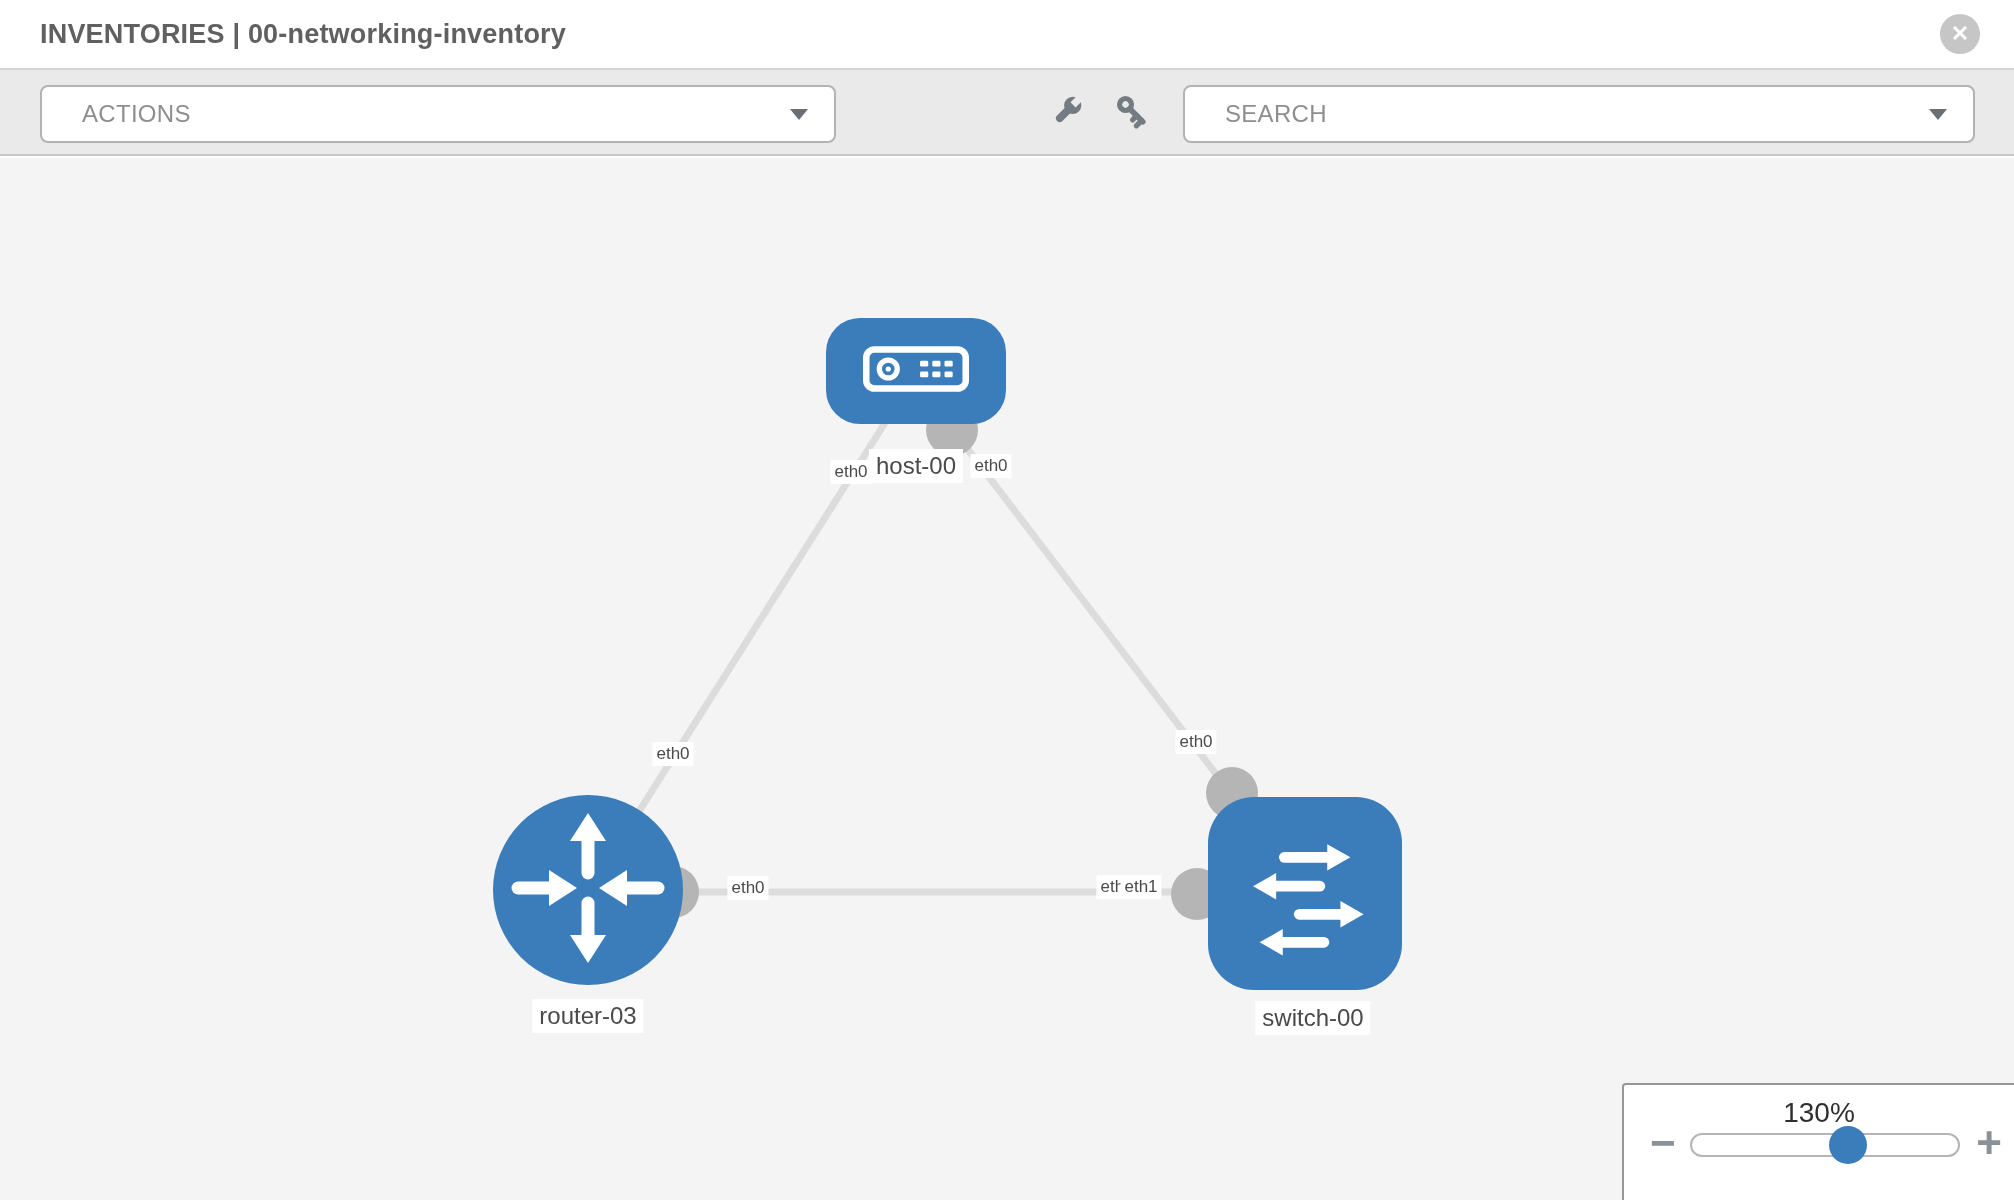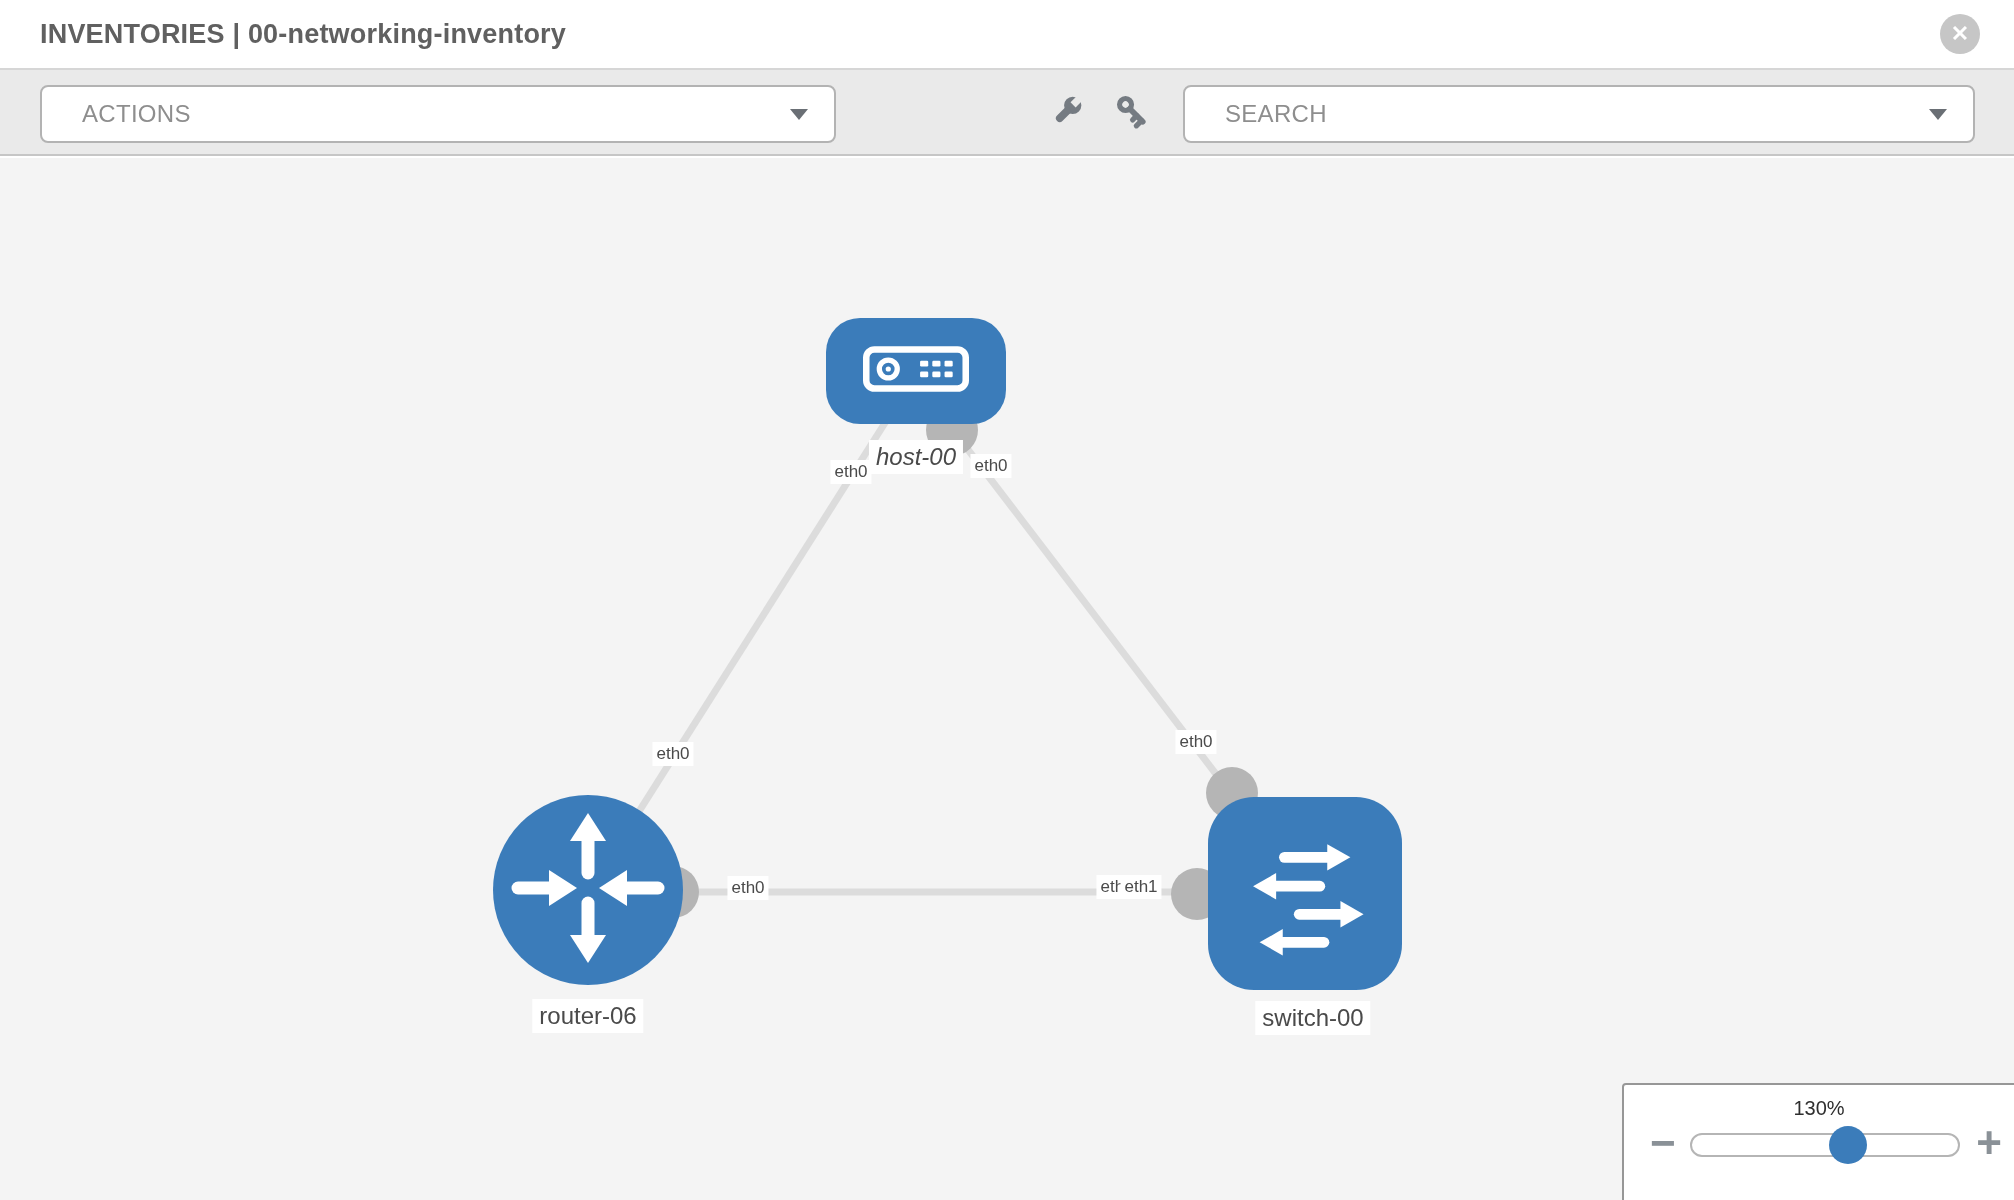--- a/index.html
+++ b/index.html
@@ -105,21 +105,21 @@
   .zoom-panel {
     position: absolute; left: 1622px; top: 925px;
     width: 394px; height: 119px;
     background: #ffffff;
     border: 2px solid #979797;
     border-radius: 4px 0 0 0;
   }
   .zoom-level {
     position: absolute; left: 0; top: 12px; width: 100%;
     text-align: center;
-    font-size: 20px; color: #2f2f2f;
+    font-size: 28px; color: #2f2f2f;
   }
   .zoom-minus, .zoom-plus {
     position: absolute; top: 36px;
     font-size: 44px; font-weight: bold; color: #8a9197;
     line-height: 44px; cursor: pointer; user-select: none;
   }
   .zoom-minus { left: 26px; }
   .zoom-plus  { right: 12px; }
   .zoom-track {
     position: absolute; left: 66px; top: 48px;
@@ -242,22 +242,22 @@
             <polygon points="34,90 62,74 62,106" stroke="none"></polygon>
             <line x1="90" y1="124" x2="144" y2="124"></line>
             <polygon points="168,124 140,108 140,140" stroke="none"></polygon>
             <line x1="120" y1="158" x2="66" y2="158"></line>
             <polygon points="42,158 70,142 70,174" stroke="none"></polygon>
           </g>
         </svg>
       </span>
     </div>
 
-    <div class="chip node-chip" style="left:916px; top:299px;font-style:italic;">host-00</div>
-    <div class="chip node-chip" style="left:588px; top:858px;">router-06</div>
+    <div class="chip node-chip" style="left:916px; top:308px;">host-00</div>
+    <div class="chip node-chip" style="left:588px; top:858px;">router-03</div>
     <div class="chip node-chip" style="left:1305px; top:860px;margin-left:8px;">switch-00</div>
 
     <div class="chip iface-chip" style="left:851px; top:314px;">eth0</div>
     <div class="chip iface-chip" style="left:991px; top:308px;">eth0</div>
     <div class="chip iface-chip" style="left:673px; top:596px;">eth0</div>
     <div class="chip iface-chip" style="left:1196px; top:584px;">eth0</div>
     <div class="chip iface-chip" style="left:748px; top:730px;">eth0</div>
     <div class="chip iface-chip" style="left:1117px; top:729px;">eth0</div>
     <div class="chip iface-chip" style="left:1141px; top:729px;">eth1</div>
 

